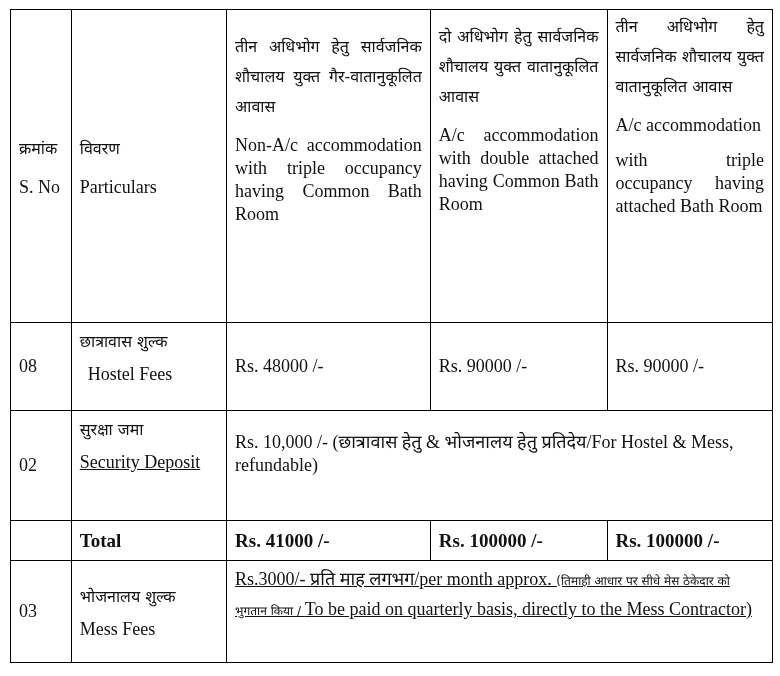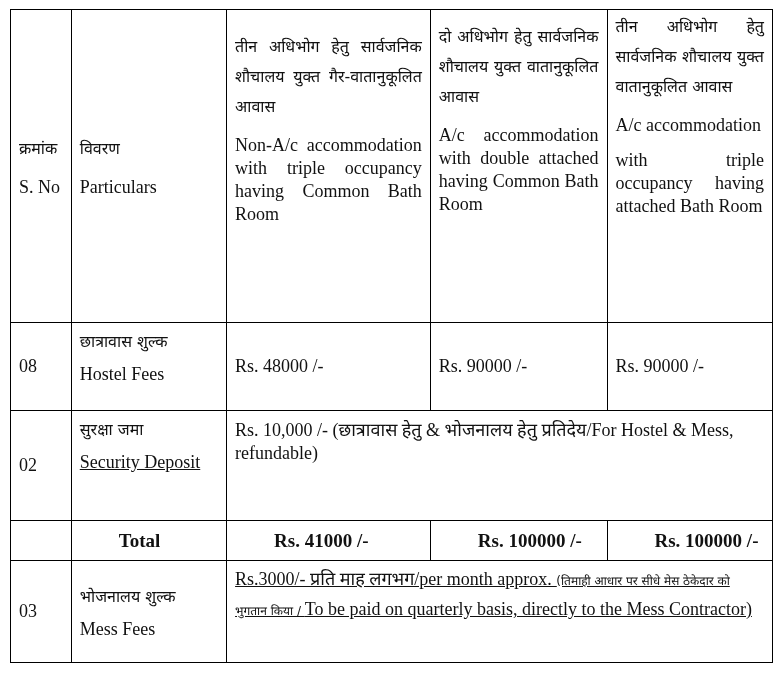--- a/index.html
+++ b/index.html
@@ -7,21 +7,21 @@
          font-family: "DejaVu Serif", "Liberation Serif", serif; color: #111; }
   .top-clip { position: absolute; left: 50px; top: -8px; font-size: 15px; color: #222; }
   table.fees { position: absolute; left: 10px; top: 9px; border-collapse: collapse; table-layout: fixed; width: 763px; }
   table.fees td { border: 1.5px solid #000; vertical-align: top; padding: 4px 8px; font-size: 17px; line-height: 23px; }
   .c0 { width: 54px; } .c1 { width: 138px; } .c2 { width: 181px; } .c3 { width: 157px; } .c4 { width: 147px; }
   .hi { font-family: "DejaVu Sans", "Liberation Sans", sans-serif; font-size: 16px; line-height: 30px; }
   .justp { text-align: justify; }
   .en { font-family: "Liberation Serif", "DejaVu Serif", serif; font-size: 18px; line-height: 23px; }
   .block { display: block; }
   .mt { margin-top: 12px; }
-  .bold { font-weight: bold; font-size: 19px; margin-left: 39px; }
+  .bold { font-weight: bold; font-size: 19px; }
   .mid { vertical-align: middle !important; }
   .small-hi { font-family: "DejaVu Sans", "Liberation Sans", sans-serif; font-size: 12px; }
 </style>
 </head>
 <body>
 
 <div class="top-clip">&nbsp;</div>
 
 <table class="fees">
   <colgroup>
@@ -53,34 +53,34 @@
       <span class="hi block justp">तीन अधिभोग हेतु सार्वजनिक शौचालय युक्त वातानुकूलित आवास</span>
       <span class="en block mt">A/c accommodation</span>
       <span class="en block justp mt">with triple occupancy having attached Bath Room</span>
     </td>
   </tr>
 
   <tr style="height:88px;">
     <td class="mid"><span class="en">08</span></td>
     <td>
       <span class="hi block">छात्रावास शुल्क</span>
-      <span class="en block" style="margin-top:6px;">Hostel Fees</span>
+      <span class="en block" style="margin-top:6px;margin-left:8px;">Hostel Fees</span>
     </td>
     <td class="mid"><span class="en">Rs. 48000 /-</span></td>
     <td class="mid"><span class="en">Rs. 90000 /-</span></td>
     <td class="mid"><span class="en">Rs. 90000 /-</span></td>
   </tr>
 
   <tr style="height:110px;">
     <td class="mid"><span class="en">02</span></td>
     <td>
       <span class="hi block">सुरक्षा जमा</span>
       <span class="en block" style="margin-top:6px;text-decoration:underline;">Security Deposit</span>
     </td>
-    <td colspan="3" style="padding-top:8px;">
+    <td colspan="3" style="padding-top:20px;">
       <span class="en">Rs. 10,000 /- (छात्रावास हेतु &amp; भोजनालय हेतु प्रतिदेय/For Hostel &amp; Mess, refundable)</span>
     </td>
   </tr>
 
   <tr style="height:40px;">
     <td></td>
     <td class="mid"><span class="en bold">Total</span></td>
     <td class="mid"><span class="en bold">Rs. 41000 /-</span></td>
     <td class="mid"><span class="en bold">Rs. 100000 /-</span></td>
     <td class="mid"><span class="en bold">Rs. 100000 /-</span></td>

